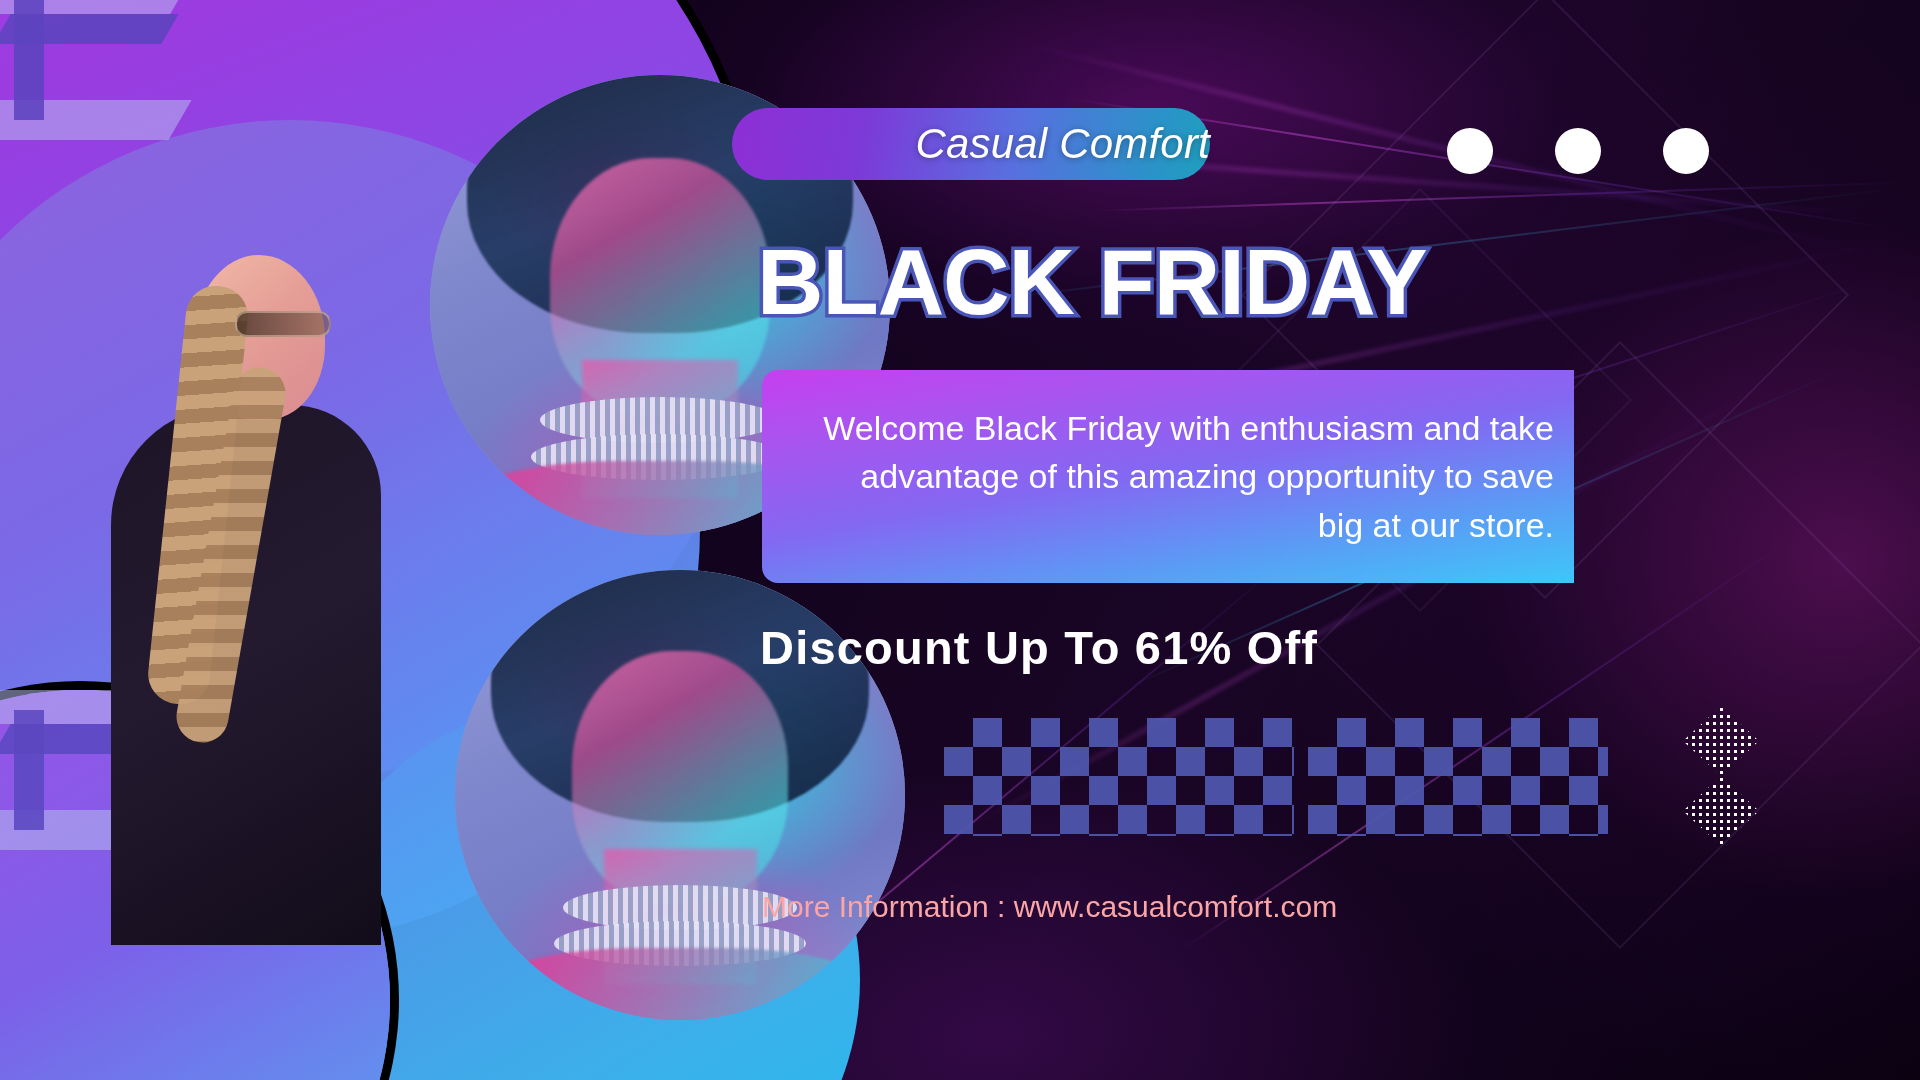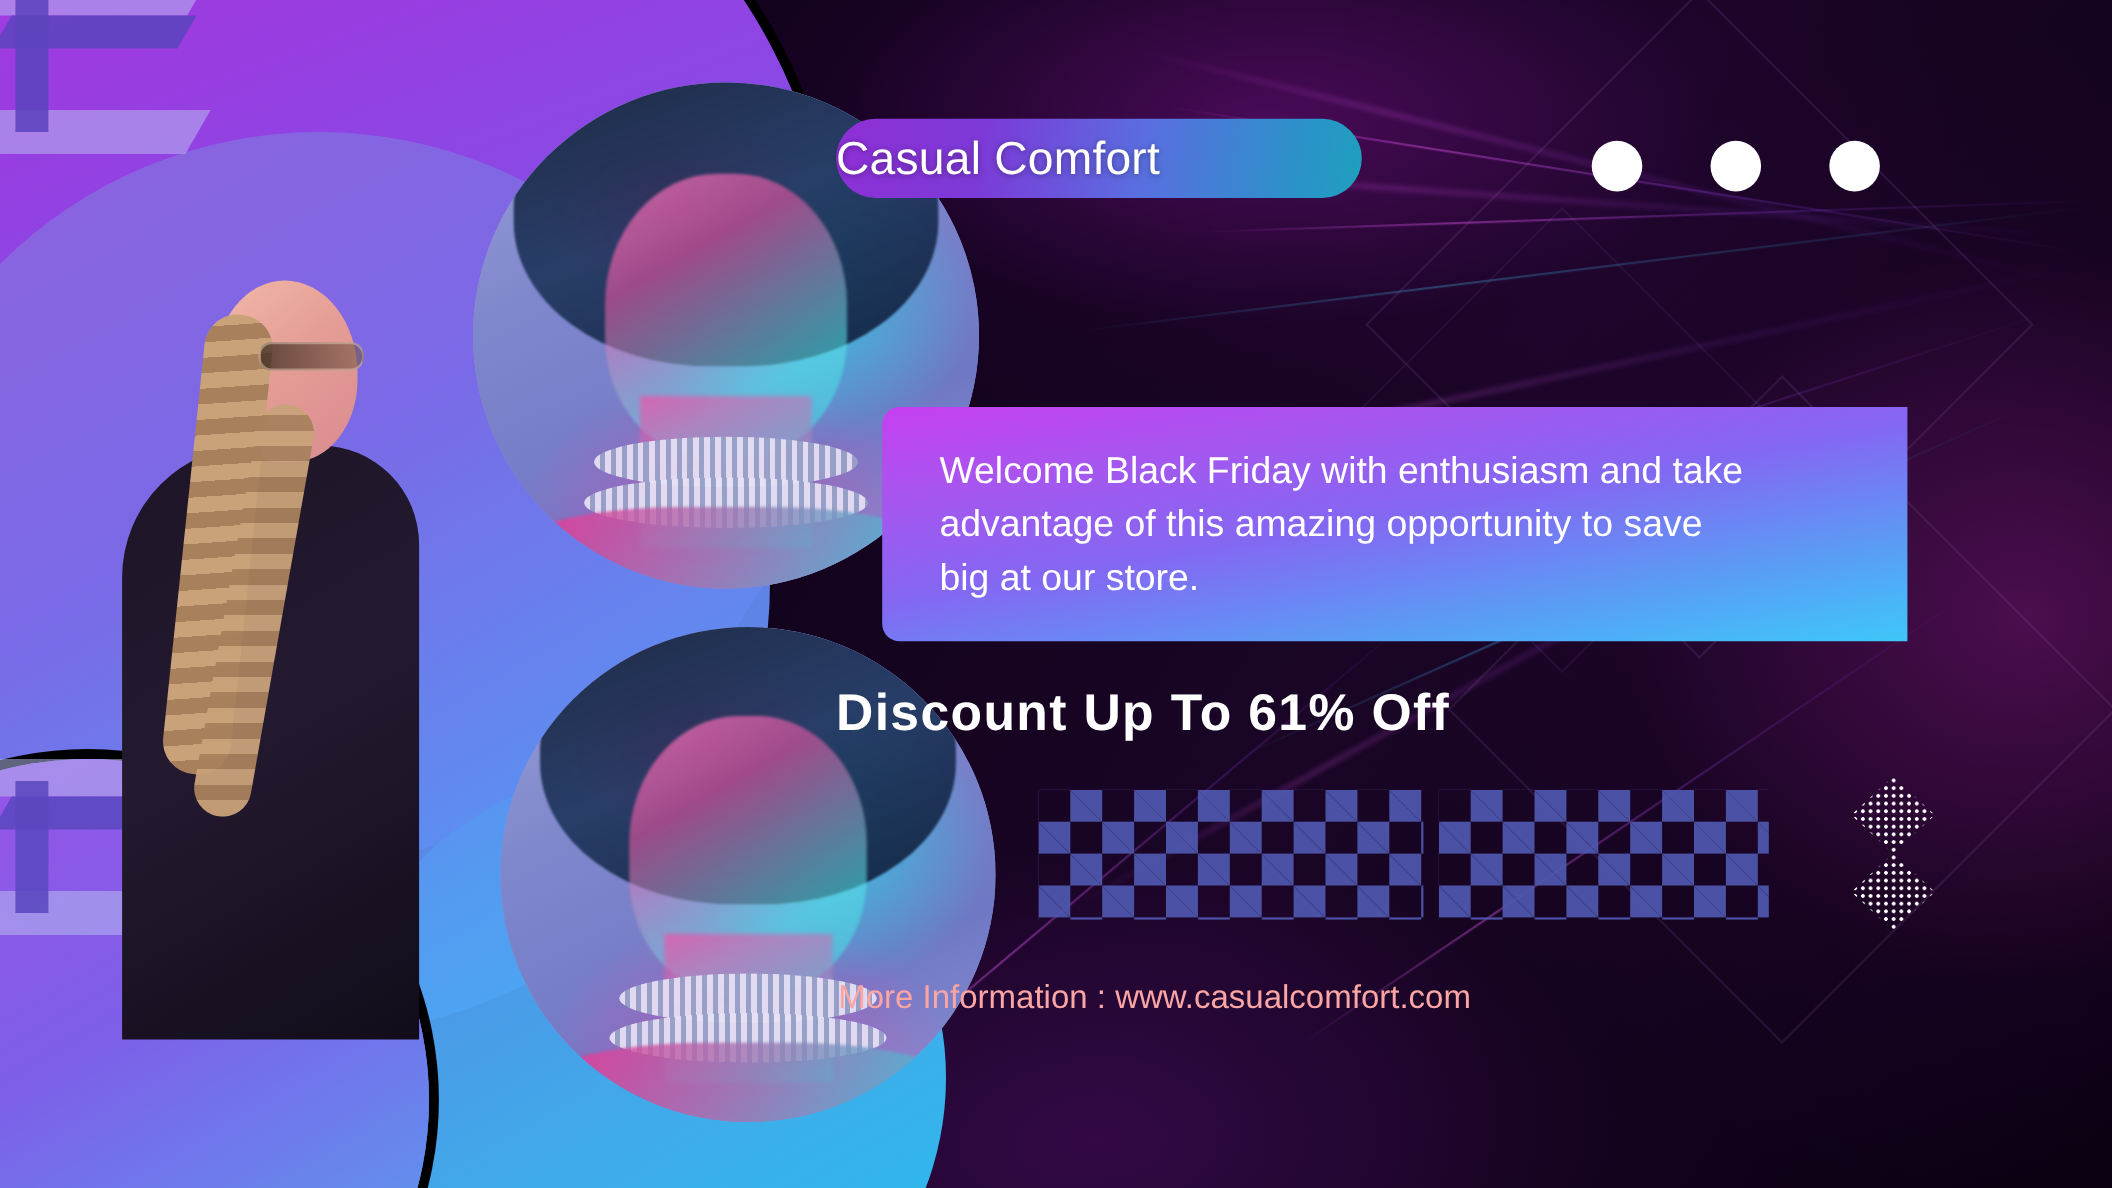--- a/index.html
+++ b/index.html
@@ -147,50 +147,51 @@
   .model .braid.b2 { left:120px; top:120px; height:380px; width:52px; transform:rotate(10deg); opacity:.95; }
   .model .glasses {
     position:absolute; left:150px; top:66px; width:96px; height:26px;
     border-radius:12px;
     background:linear-gradient(90deg, rgba(60,40,30,.75), rgba(120,90,70,.55));
     border:2px solid rgba(230,200,180,.5);
   }
 
   
   .brand-badge {
-    position:absolute; left:760px; top:108px;
+    position:absolute; left:732px; top:108px;
     width:478px; height:72px; border-radius:36px;
     background:linear-gradient(100deg,#8e2fd6 0%, #7c3ad8 28%, #5a6ee0 58%, #2a93c8 88%, #1f9fbf 100%);
-    display:flex; align-items:center; justify-content:flex-start;
+    display:flex; align-items:center; justify-content:flex-end;font-style:italic;
   }
   .brand-badge span {
     color:#fff; font-size:42px; letter-spacing:.2px;
     text-shadow:0 1px 6px rgba(0,0,0,.35);
   }
 
   .dots { position:absolute; left:1447px; top:128px; display:flex; gap:62px; }
   .dot { width:46px; height:46px; border-radius:50%; background:#fff; }
 
   .headline {
     position:absolute; left:757px; top:230px;
     width:700px;
     font-size:92px; font-weight:bold; letter-spacing:-1px;
     color:#ffffff;
     -webkit-text-stroke:7px #4a55b8;
     paint-order:stroke fill;
     white-space:nowrap;
   }
 
   .desc-box {
-    position:absolute; left:802px; top:370px;
-    width:932px; height:213px;
+    position:absolute; left:762px; top:370px;
+    width:812px; height:213px;
     border-radius:16px 0 0 16px;
     background:linear-gradient(170deg,#c63ff0 0%, #a855ef 22%, #8368f2 48%, #5a9cf5 76%, #3ec7f8 100%);
     display:flex; align-items:center;
     padding:0 0 0 52px;
+    text-align:right;
   }
   .desc-box p {
     color:#fff; font-size:34px; line-height:1.42;
     max-width:740px;
   }
 
   .discount {
     position:absolute; left:760px; top:620px;
     width:820px;
     color:#fff; font-size:47px; font-weight:bold;
@@ -297,20 +298,21 @@
   <div class="brand-badge">
     <span>Casual Comfort</span>
   </div>
 
   <div class="dots">
     <div class="dot"></div>
     <div class="dot"></div>
     <div class="dot"></div>
   </div>
 
+  <div class="headline">BLACK FRIDAY</div>
 
   <div class="desc-box">
     <p>Welcome Black Friday with enthusiasm and take advantage of this amazing opportunity to save big at our store.</p>
   </div>
 
   <div class="discount">Discount Up To 61% Off</div>
 
   <div class="checker checker-a"></div>
   <div class="checker checker-b"></div>
   <div class="diamond-dots"></div>

